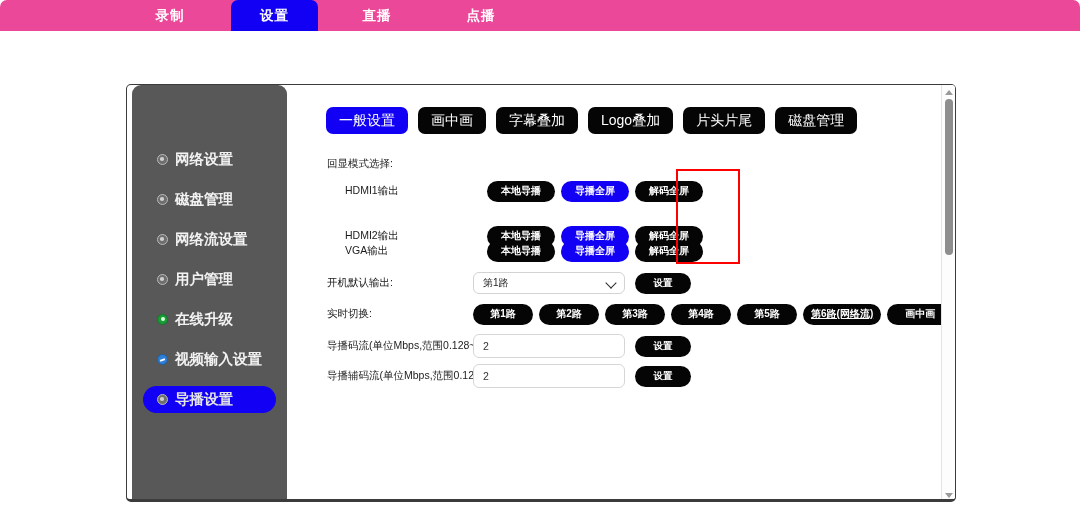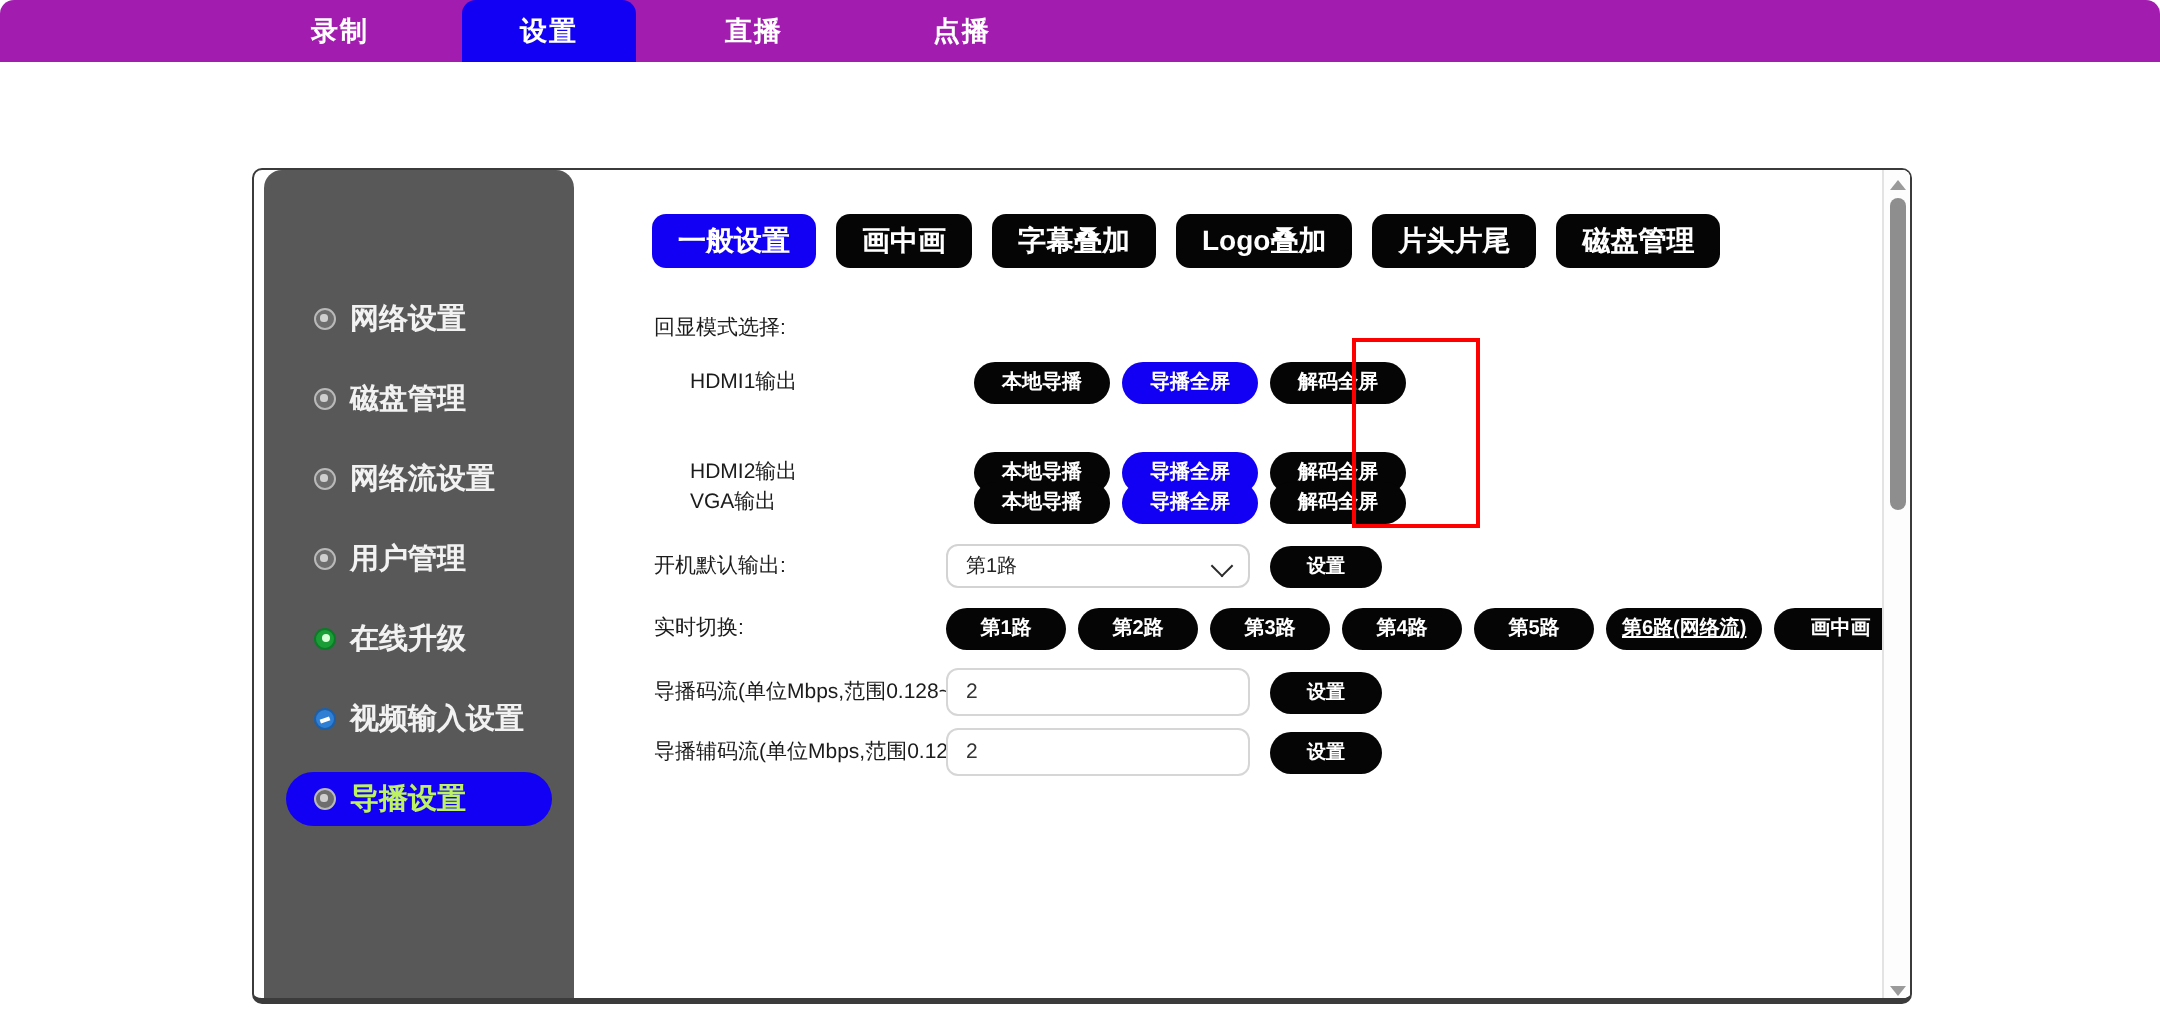--- a/index.html
+++ b/index.html
@@ -15,21 +15,21 @@
     -webkit-font-smoothing: antialiased;
   }
 
   
   .topnav {
     position: absolute;
     left: 0;
     top: 0;
     width: 1080px;
     height: 31px;
-    background: #a21caf;
+    background: #ec4899;
     border-radius: 7px 7px 0 0;
   }
   .topnav-inner {
     position: relative;
     width: 100%;
     height: 100%;
   }
   .nav-tab {
     position: absolute;
     top: 0;
@@ -87,21 +87,21 @@
     box-sizing: border-box;
     color: #f2f2f2;
     font-size: 14.5px;
     font-weight: bold;
     border-radius: 14px;
     cursor: pointer;
     user-select: none;
   }
   .side-item.active {
     background: #1200f5;
-    color: #bef264;
+    color: #e5e5e5;
   }
   .side-ico {
     width: 11px;
     height: 11px;
     border-radius: 50%;
     margin-right: 7px;
     flex: 0 0 auto;
     position: relative;
     box-sizing: border-box;
   }
@@ -163,21 +163,21 @@
   }
   .pill-tab {
     height: 27px;
     padding: 0 13px;
     display: flex;
     align-items: center;
     justify-content: center;
     background: #050505;
     color: #ffffff;
     font-size: 14px;
-    font-weight: bold;
+    font-weight: normal;
     border-radius: 7px;
     white-space: nowrap;
     cursor: pointer;
     user-select: none;
   }
   .pill-tab.active {
     background: #1200f5;
   }
 
   

